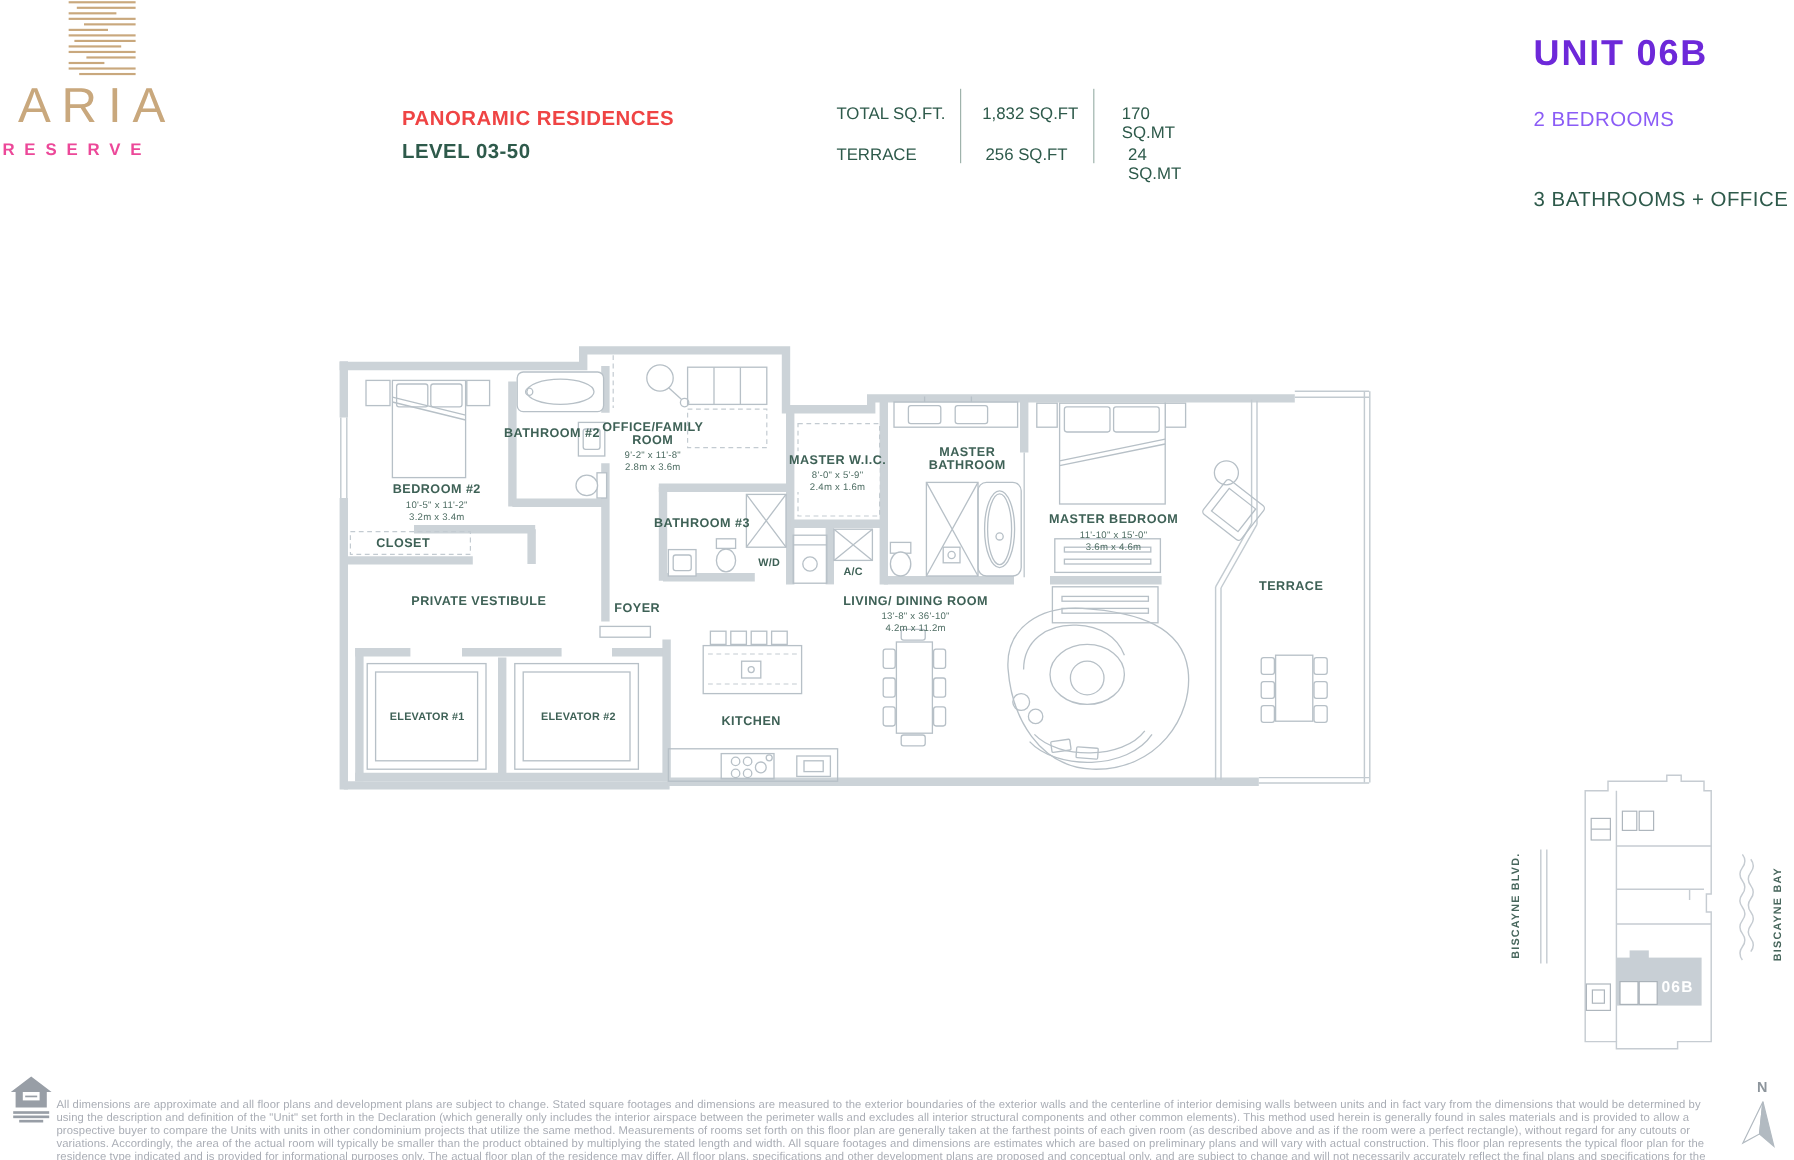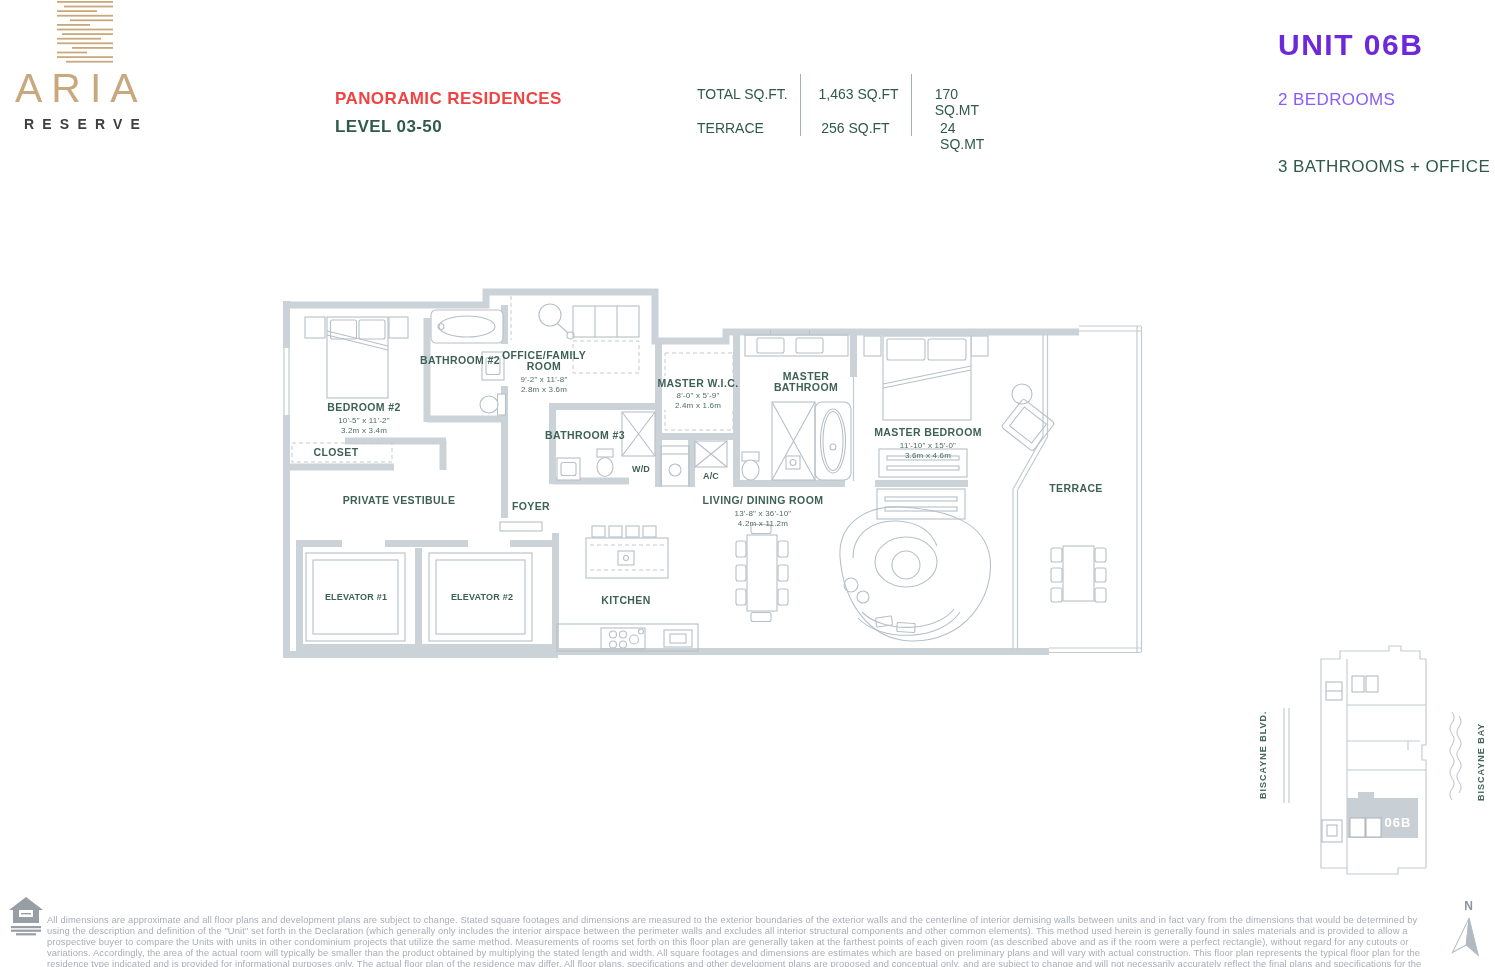--- a/index.html
+++ b/index.html
@@ -3,21 +3,21 @@
 <meta charset="utf-8">
 <style>
   html,body{margin:0;padding:0;background:#ffffff;}
   body{width:1495px;height:967px;position:relative;overflow:hidden;
        font-family:"Liberation Sans","DejaVu Sans",sans-serif;}
   .abs{position:absolute;}
 
   
   .logo-word{left:15px;top:68px;width:132px;font-size:41px;font-weight:500;
              color:#C9A87D;letter-spacing:9px;line-height:1;}
-  .logo-sub{left:24px;top:117px;font-size:14px;font-weight:600;color:#404040;
+  .logo-sub{left:2px;top:117px;font-size:14px;font-weight:600;color:#ec4899;
             letter-spacing:8.2px;line-height:1;text-align:right;}
 
   
   .hd-collection{left:335px;top:89px;font-size:17px;font-weight:700;color:#ef4444;letter-spacing:.4px;}
   .hd-level{left:335px;top:117px;font-size:17px;font-weight:700;color:#2E5A4B;letter-spacing:.4px;}
   .stats{left:697px;top:74px;width:300px;color:#2E5A4B;font-size:14px;}
   .stats .row{display:flex;height:21.5px;align-items:flex-start;margin-top:12px;}
   .stats .c1{width:119px;}
   .stats .c2{width:113px;padding-left:18px;}
   .stats .c3{padding-left:18px;}
@@ -72,21 +72,21 @@
 </svg>
 <div class="abs logo-word">ARIA</div>
 <div class="abs logo-sub">RESERVE</div>
 
 <div class="abs hd-collection">PANORAMIC RESIDENCES</div>
 <div class="abs hd-level">LEVEL 03-50</div>
 
 <div class="abs stats">
   <div class="row">
     <span class="c1">TOTAL SQ.FT.</span>
-    <span class="c2">1,463 SQ.FT</span>
+    <span class="c2">1,832 SQ.FT</span>
     <span class="c3">170 SQ.MT</span>
   </div>
   <div class="row">
     <span class="c1">TERRACE</span>
     <span class="c2">256 SQ.FT</span>
     <span class="c3">24 SQ.MT</span>
   </div>
 </div>
 <div class="abs vdiv d1"></div>
 <div class="abs vdiv d2"></div>

